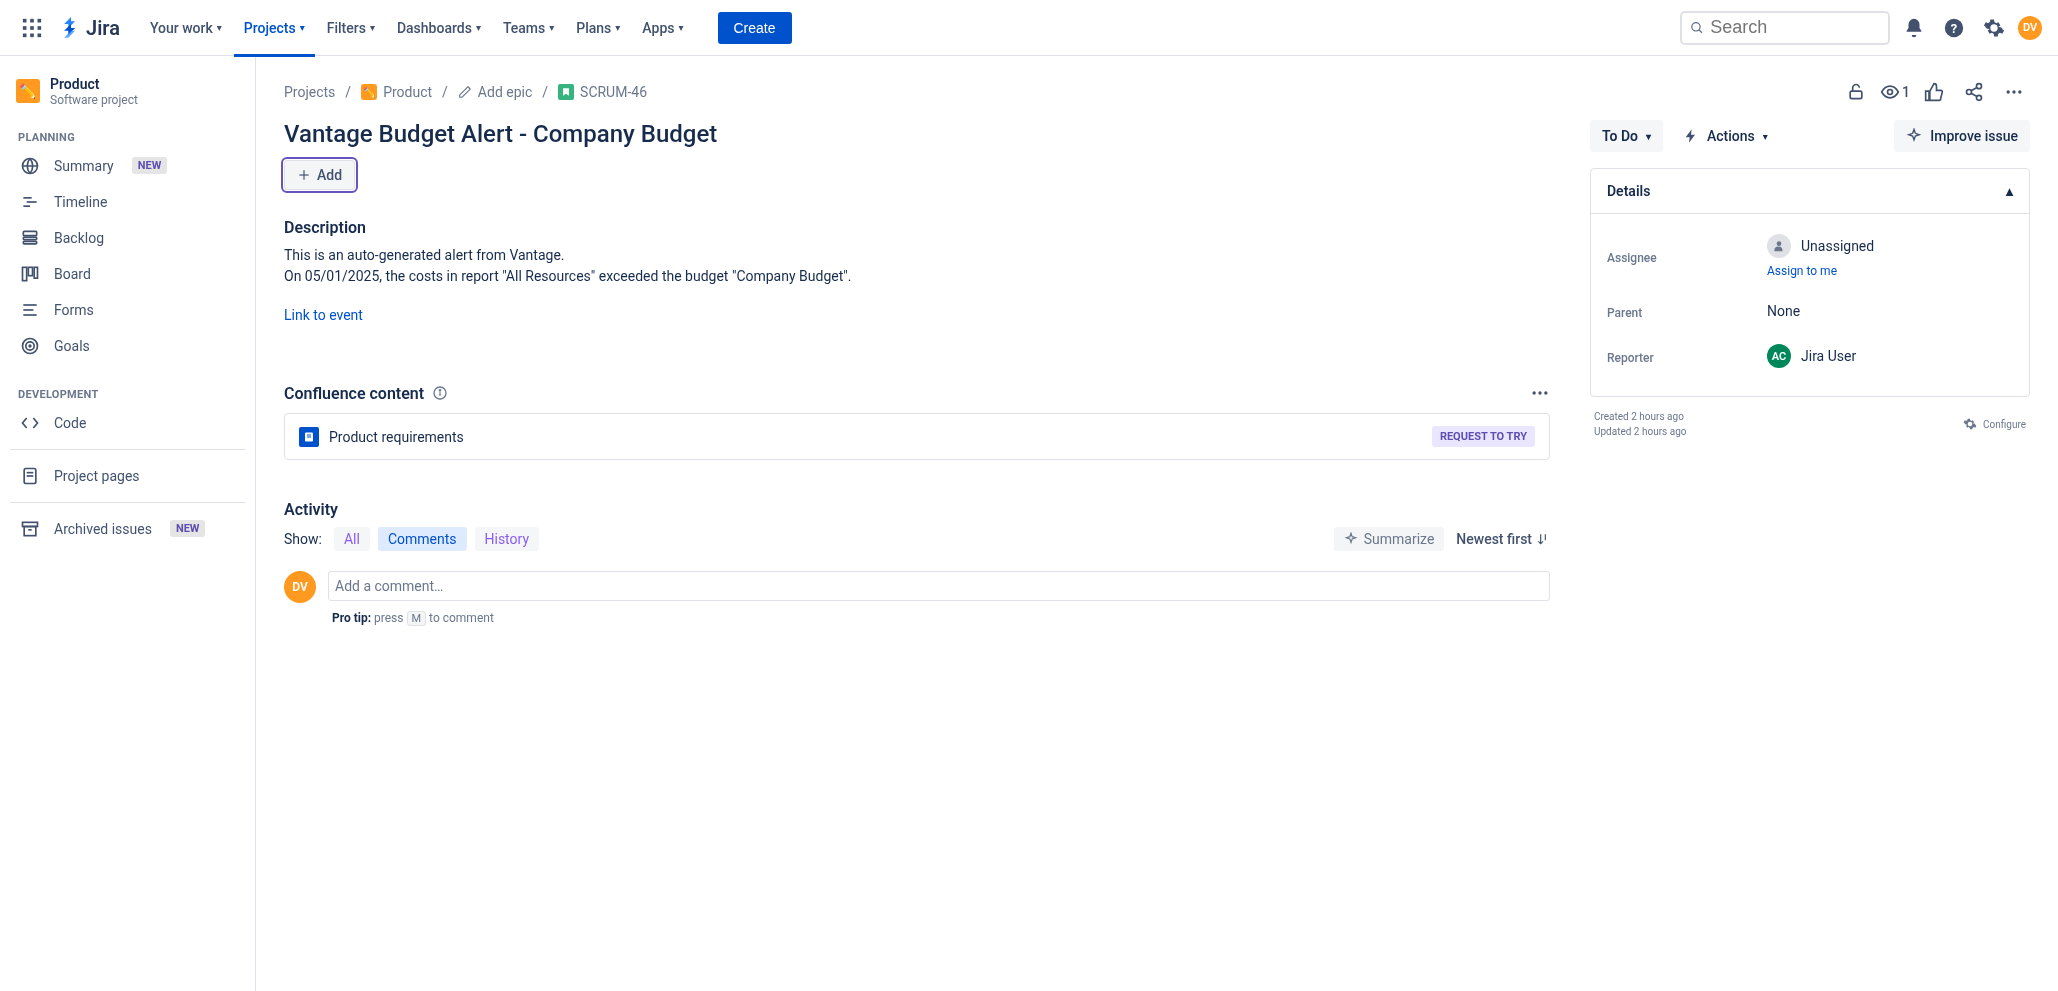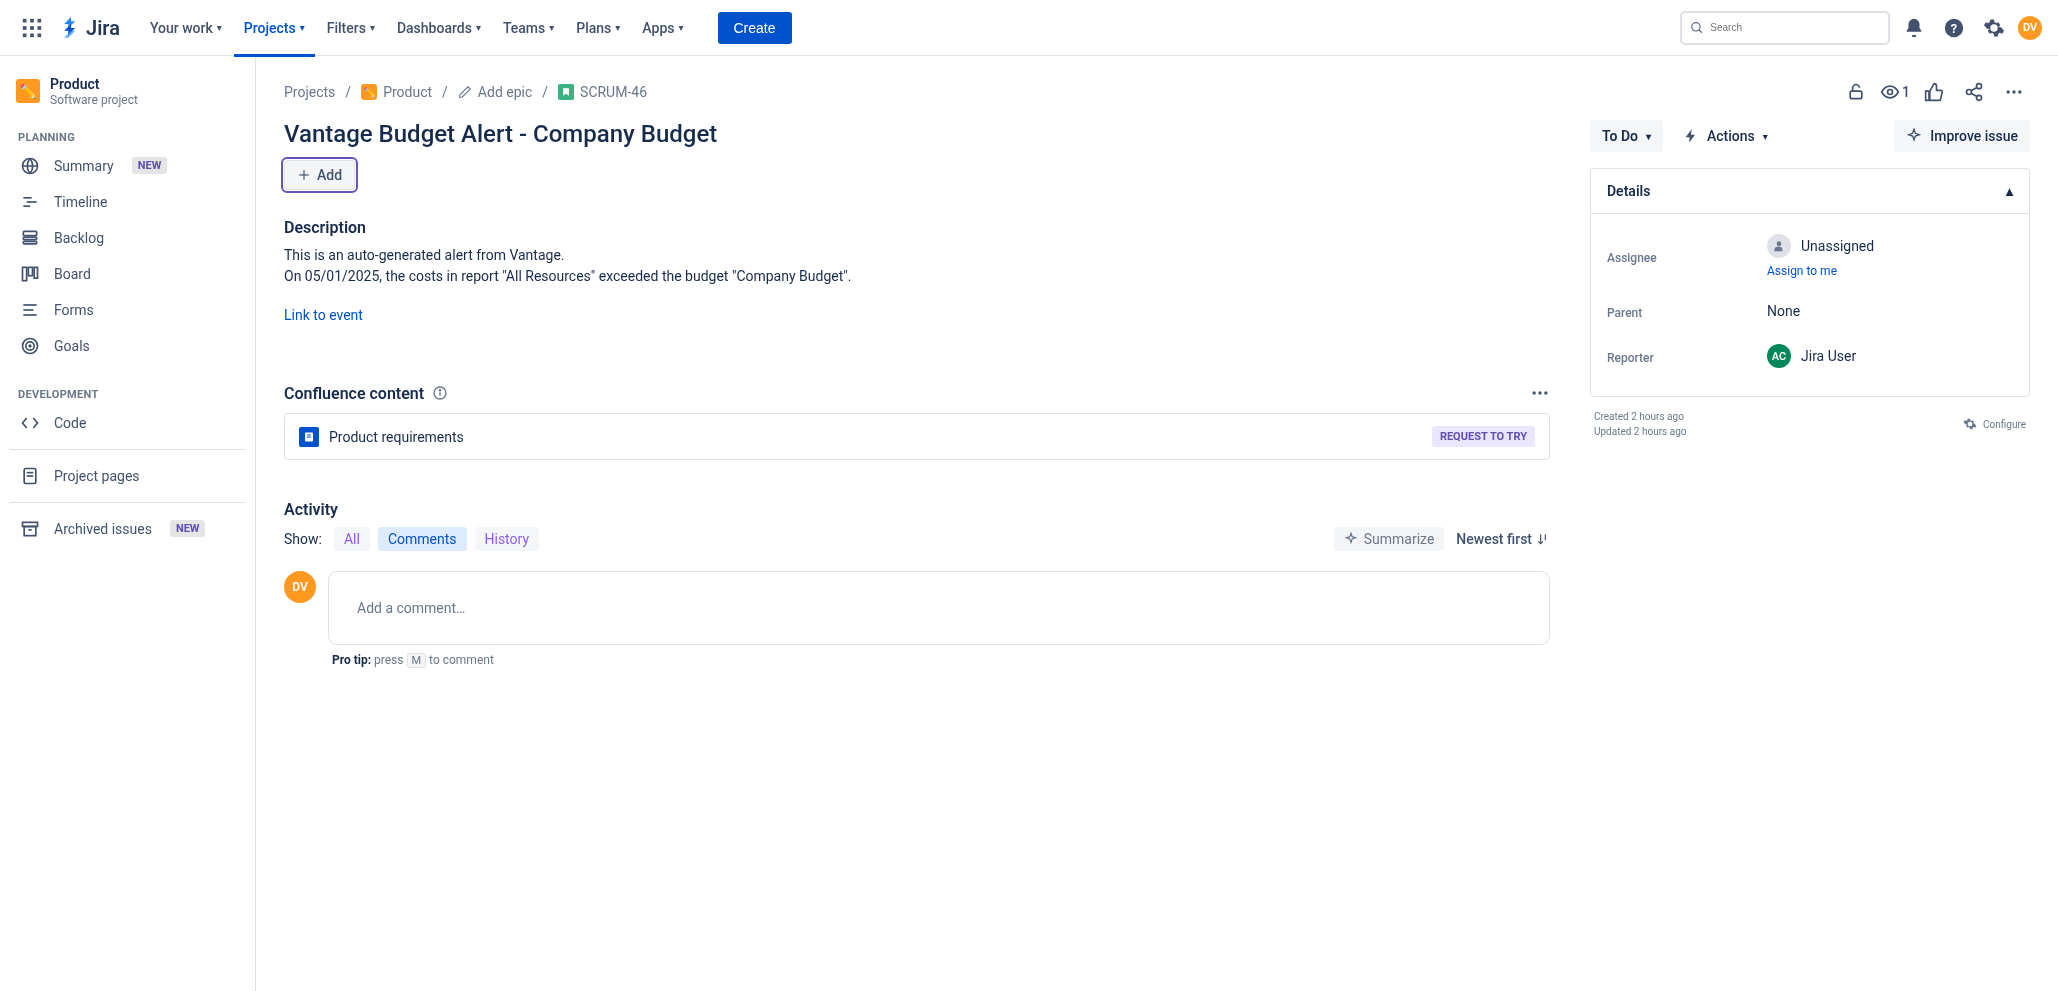--- a/index.html
+++ b/index.html
@@ -10,21 +10,21 @@
 .jira-logo { display: flex; align-items: center; gap: 4px; margin-left: 4px; margin-right: 12px; cursor: pointer; }
 .jira-logo-text { font-size: 20px; font-weight: 600; color: #253858; }
 .nav-items { display: flex; align-items: center; gap: 2px; }
 .nav-item { padding: 8px 10px; display: flex; align-items: center; gap: 4px; cursor: pointer; border-radius: 3px; font-weight: 500; color: #42526E; position: relative; }
 .nav-item.active { color: #0052CC; }
 .nav-item.active::after { content: ''; position: absolute; bottom: -13px; left: 0; right: 0; height: 3px; background: #0052CC; }
 .chevron-down { font-size: 10px; color: inherit; }
 .create-btn { background: #0052CC; color: #fff; border: none; padding: 8px 16px; border-radius: 3px; font-weight: 500; font-size: 14px; cursor: pointer; margin-left: 16px; }
 .topbar-right { margin-left: auto; display: flex; align-items: center; gap: 8px; }
 .search-box { display: flex; align-items: center; border: 2px solid #DFE1E6; border-radius: 5px; padding: 4px 8px; width: 210px; height: 34px; gap: 6px; }
-.search-box input { border: none; outline: none; font-size: 10px; width: 100%; color: #5E6C84; }
+.search-box input { border: none; outline: none; font-size: 18px; width: 100%; color: #5E6C84; }
 .topbar-icon { width: 32px; height: 32px; display: flex; align-items: center; justify-content: center; cursor: pointer; border-radius: 50%; color: #42526E; }
 .avatar { width: 24px; height: 24px; border-radius: 50%; display: flex; align-items: center; justify-content: center; font-size: 11px; font-weight: 600; color: #fff; }
 .avatar-dv { background: #FF991F; }
 .avatar-ac { background: #00875A; }
 .layout { display: flex; height: calc(100vh - 56px); }
 .sidebar { width: 256px; border-right: 1px solid #DFE1E6; padding: 20px 10px; overflow-y: auto; }
 .project-header { display: flex; align-items: center; gap: 10px; padding: 0 6px 16px 6px; }
 .project-icon { width: 24px; height: 24px; background: #FF991F; border-radius: 3px; display: flex; align-items: center; justify-content: center; font-size: 14px; }
 .project-name { font-weight: 600; font-size: 14px; line-height: 1.2; }
 .project-type { font-size: 12px; color: #6B778C; }
@@ -53,21 +53,21 @@
 .request-badge { margin-left: auto; background: #EAE6FF; color: #5E4DB2; font-size: 11px; font-weight: 700; padding: 4px 8px; border-radius: 3px; }
 .conf-header { display: flex; align-items: center; }
 .conf-more { margin-left: auto; cursor: pointer; color: #42526E; }
 .activity-controls { display: flex; align-items: center; gap: 12px; margin-top: 8px; }
 .tab-group { display: flex; gap: 8px; }
 .tab { padding: 4px 10px; border-radius: 3px; cursor: pointer; color: #8b5cf6; font-weight: 400; background: #091E420A; }
 .tab.active { background: #DEEBFF; color: #0052CC; }
 .summarize-btn { margin-left: auto; display: flex; align-items: center; gap: 6px; padding: 4px 10px; background: #F4F5F7; border-radius: 3px; color: #6B778C; cursor: pointer; }
 .sort-btn { display: flex; align-items: center; gap: 4px; cursor: pointer; font-weight: 500; color: #42526E; }
 .comment-row { display: flex; gap: 12px; margin-top: 20px; align-items: flex-start; }
-.comment-input { flex: 1; border: 1px solid #DFE1E6; border-radius: 9px; padding: 28px; font-size: 14px; color: #6B778C; cursor: text; }
+.comment-input { flex: 1; border: 1px solid #DFE1E6; border-radius: 3px; padding: 6px; font-size: 14px; color: #6B778C; cursor: text; }
 .protip { font-size: 12px; color: #6B778C; margin-top: 8px; margin-left: 48px; }
 .protip strong { color: #172B4D; }
 .kbd { background: #F4F5F7; border: 1px solid #DFE1E6; border-radius: 3px; padding: 0 4px; font-size: 11px; }
 .right-actions { display: flex; gap: 8px; margin-bottom: 16px; align-items: center; }
 .status-dropdown { display: flex; align-items: center; gap: 8px; background: #091E420A; padding: 8px 12px; border-radius: 3px; cursor: pointer; font-weight: 600; }
 .actions-btn { display: flex; align-items: center; gap: 8px; padding: 8px 12px; cursor: pointer; font-weight: 500; border-radius: 3px; }
 .improve-btn { display: flex; align-items: center; gap: 8px; background: #091E420A; padding: 8px 12px; border-radius: 3px; cursor: pointer; font-weight: 500; }
 .details-panel { border: 1px solid #DFE1E6; border-radius: 4px; }
 .details-header { padding: 14px 16px; border-bottom: 1px solid #DFE1E6; display: flex; align-items: flex-end; cursor: pointer; font-weight: 600; }
 .details-body { padding: 8px 16px 16px 16px; }

